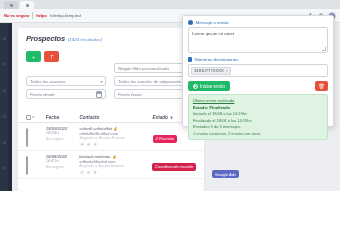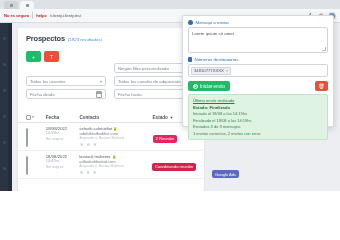--- a/index.html
+++ b/index.html
@@ -59,20 +59,21 @@
 
   .content {
     position:absolute; left:12px; top:0; width:328px; height:168px;
     background:#eceef1;
   }
   .card {
     position:absolute; left:6px; top:5px; width:186px; height:163px;
     background:#ffffff; border-radius:2px;
     box-shadow:0 1px 2px rgba(0,0,0,.10);
     overflow:hidden;
+    font-style:italic;
   }
   .card-head { padding:6px 8px 3px 8px; display:flex; align-items:baseline; gap:3px;}
   .title { font-size:7.5px; font-weight:bold; color:#39414d; letter-spacing:-.2px;}
   .count { font-size:4.4px; color:#4a90d9; }
 
   .filters { padding:2px 8px 0 8px; position:relative; height:50px;}
   .btnrow { display:flex; gap:3px; margin-top:3px;}
   .sq {
     width:15px;height:11px;border-radius:2px;
     display:flex;align-items:center;justify-content:center;gap:1px;

